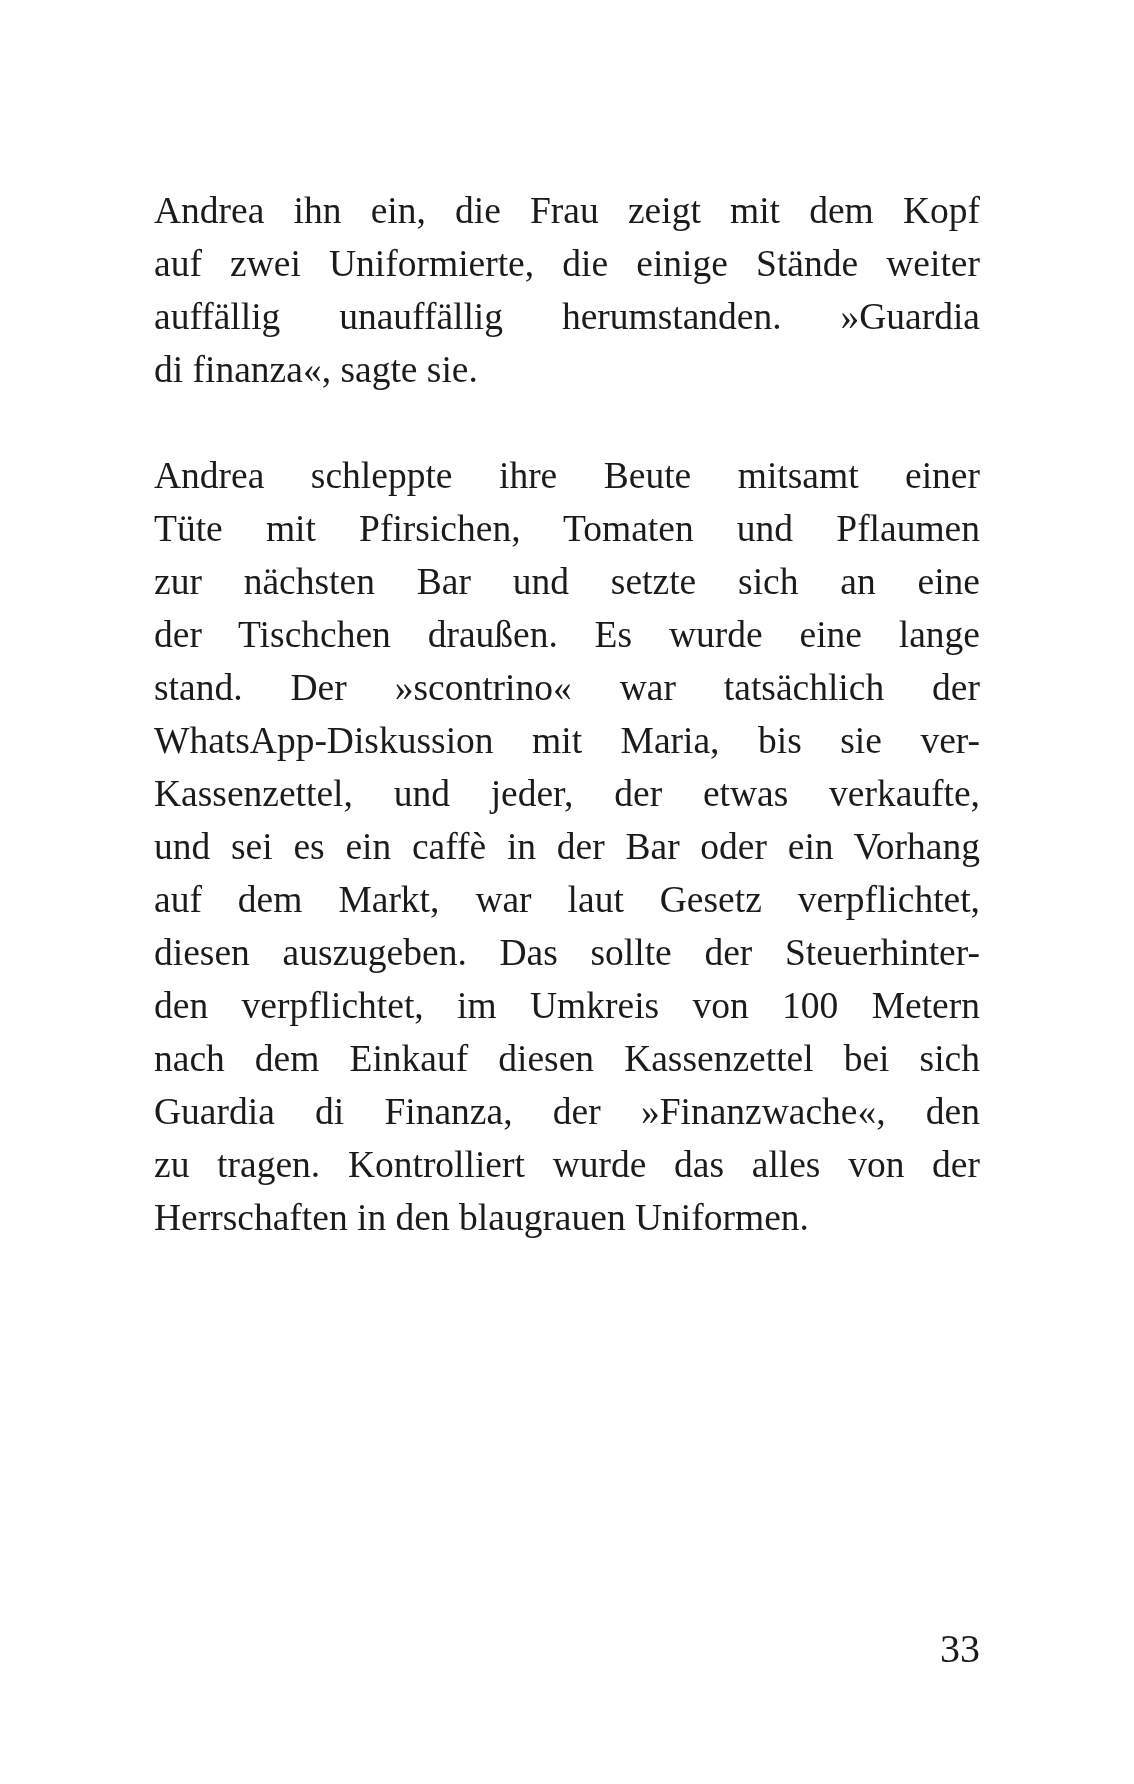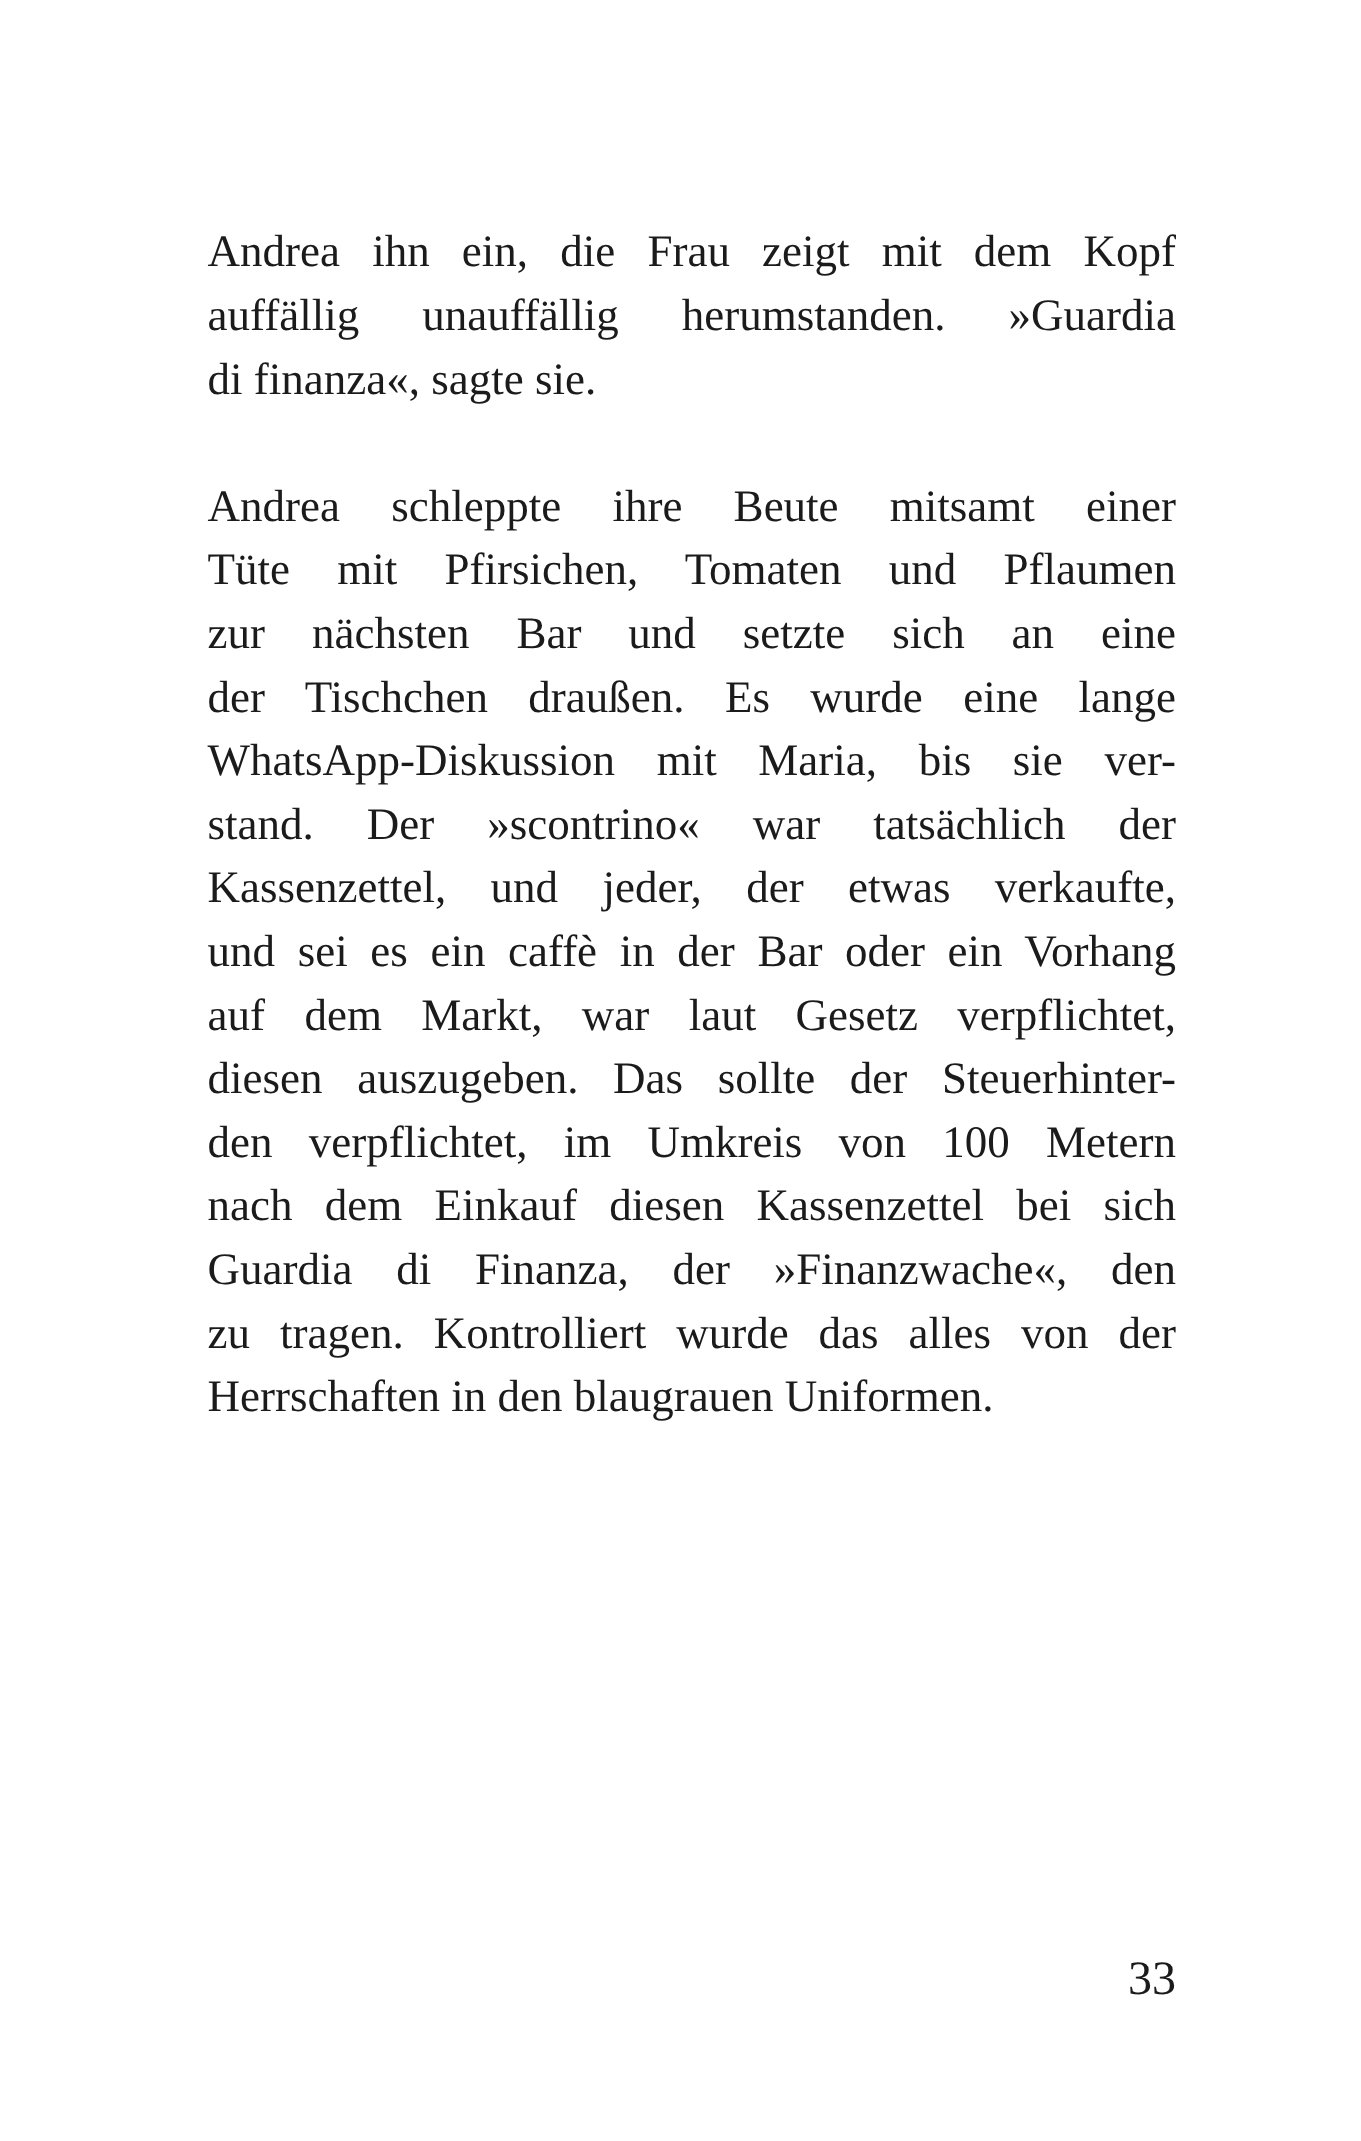--- a/index.html
+++ b/index.html
@@ -26,21 +26,20 @@
     .para {
       margin: 0 0 53px 0;
     }
     .line {
       display: block;
       height: 53px;
       white-space: nowrap;
       text-align: justify;
       text-align-last: justify;
       overflow: visible;
-      margin-left: 19px;
     }
     .line.last {
       text-align: center;
       text-align-last: left;
     }
     .seg-italic {
     }
     .page-number {
       position: absolute;
       left: 900px;
@@ -50,30 +49,31 @@
       font-size: 40px;
       line-height: 53px;
     }
   </style>
 </head>
 <body>
 
 <div class="page-body" id="page-body">
     <div class="para">
       <span class="line"><span class="seg-roman">Andrea ihn ein, die Frau zeigt mit dem Kopf</span></span>
+      <span class="line"><span class="seg-roman">auf zwei Uniformierte, die einige Stände weiter</span></span>
       <span class="line"><span class="seg-roman">auffällig unauffällig herumstanden. »</span><span class="seg-italic">Guardia</span></span>
       <span class="line last"><span class="seg-italic">di finanza</span><span class="seg-roman">«, sagte sie.</span></span>
     </div>
     <div class="para">
       <span class="line"><span class="seg-roman">Andrea schleppte ihre Beute mitsamt einer</span></span>
       <span class="line"><span class="seg-roman">Tüte mit Pfirsichen, Tomaten und Pflaumen</span></span>
       <span class="line"><span class="seg-roman">zur nächsten Bar und setzte sich an eine</span></span>
       <span class="line"><span class="seg-roman">der Tischchen draußen. Es wurde eine lange</span></span>
+      <span class="line"><span class="seg-roman">stand. Der »</span><span class="seg-italic">scontrino</span><span class="seg-roman">« war tatsächlich der</span></span>
       <span class="line"><span class="seg-roman">WhatsApp-Diskussion mit Maria, bis sie ver-</span></span>
-      <span class="line"><span class="seg-roman">stand. Der »</span><span class="seg-italic">scontrino</span><span class="seg-roman">« war tatsächlich der</span></span>
       <span class="line"><span class="seg-roman">Kassenzettel, und jeder, der etwas verkaufte,</span></span>
       <span class="line"><span class="seg-roman">und sei es ein </span><span class="seg-italic">caffè</span><span class="seg-roman"> in der Bar oder ein Vorhang</span></span>
       <span class="line"><span class="seg-roman">auf dem Markt, war laut Gesetz verpflichtet,</span></span>
       <span class="line"><span class="seg-roman">diesen auszugeben. Das sollte der Steuerhinter-</span></span>
       <span class="line"><span class="seg-roman">den verpflichtet, im Umkreis von 100 Metern</span></span>
       <span class="line"><span class="seg-roman">nach dem Einkauf diesen Kassenzettel bei sich</span></span>
       <span class="line"><span class="seg-italic">Guardia di Finanza</span><span class="seg-roman">, der »Finanzwache«, den</span></span>
       <span class="line"><span class="seg-roman">zu tragen. Kontrolliert wurde das alles von der</span></span>
       <span class="line last"><span class="seg-roman">Herrschaften in den blaugrauen Uniformen.</span></span>
     </div>

